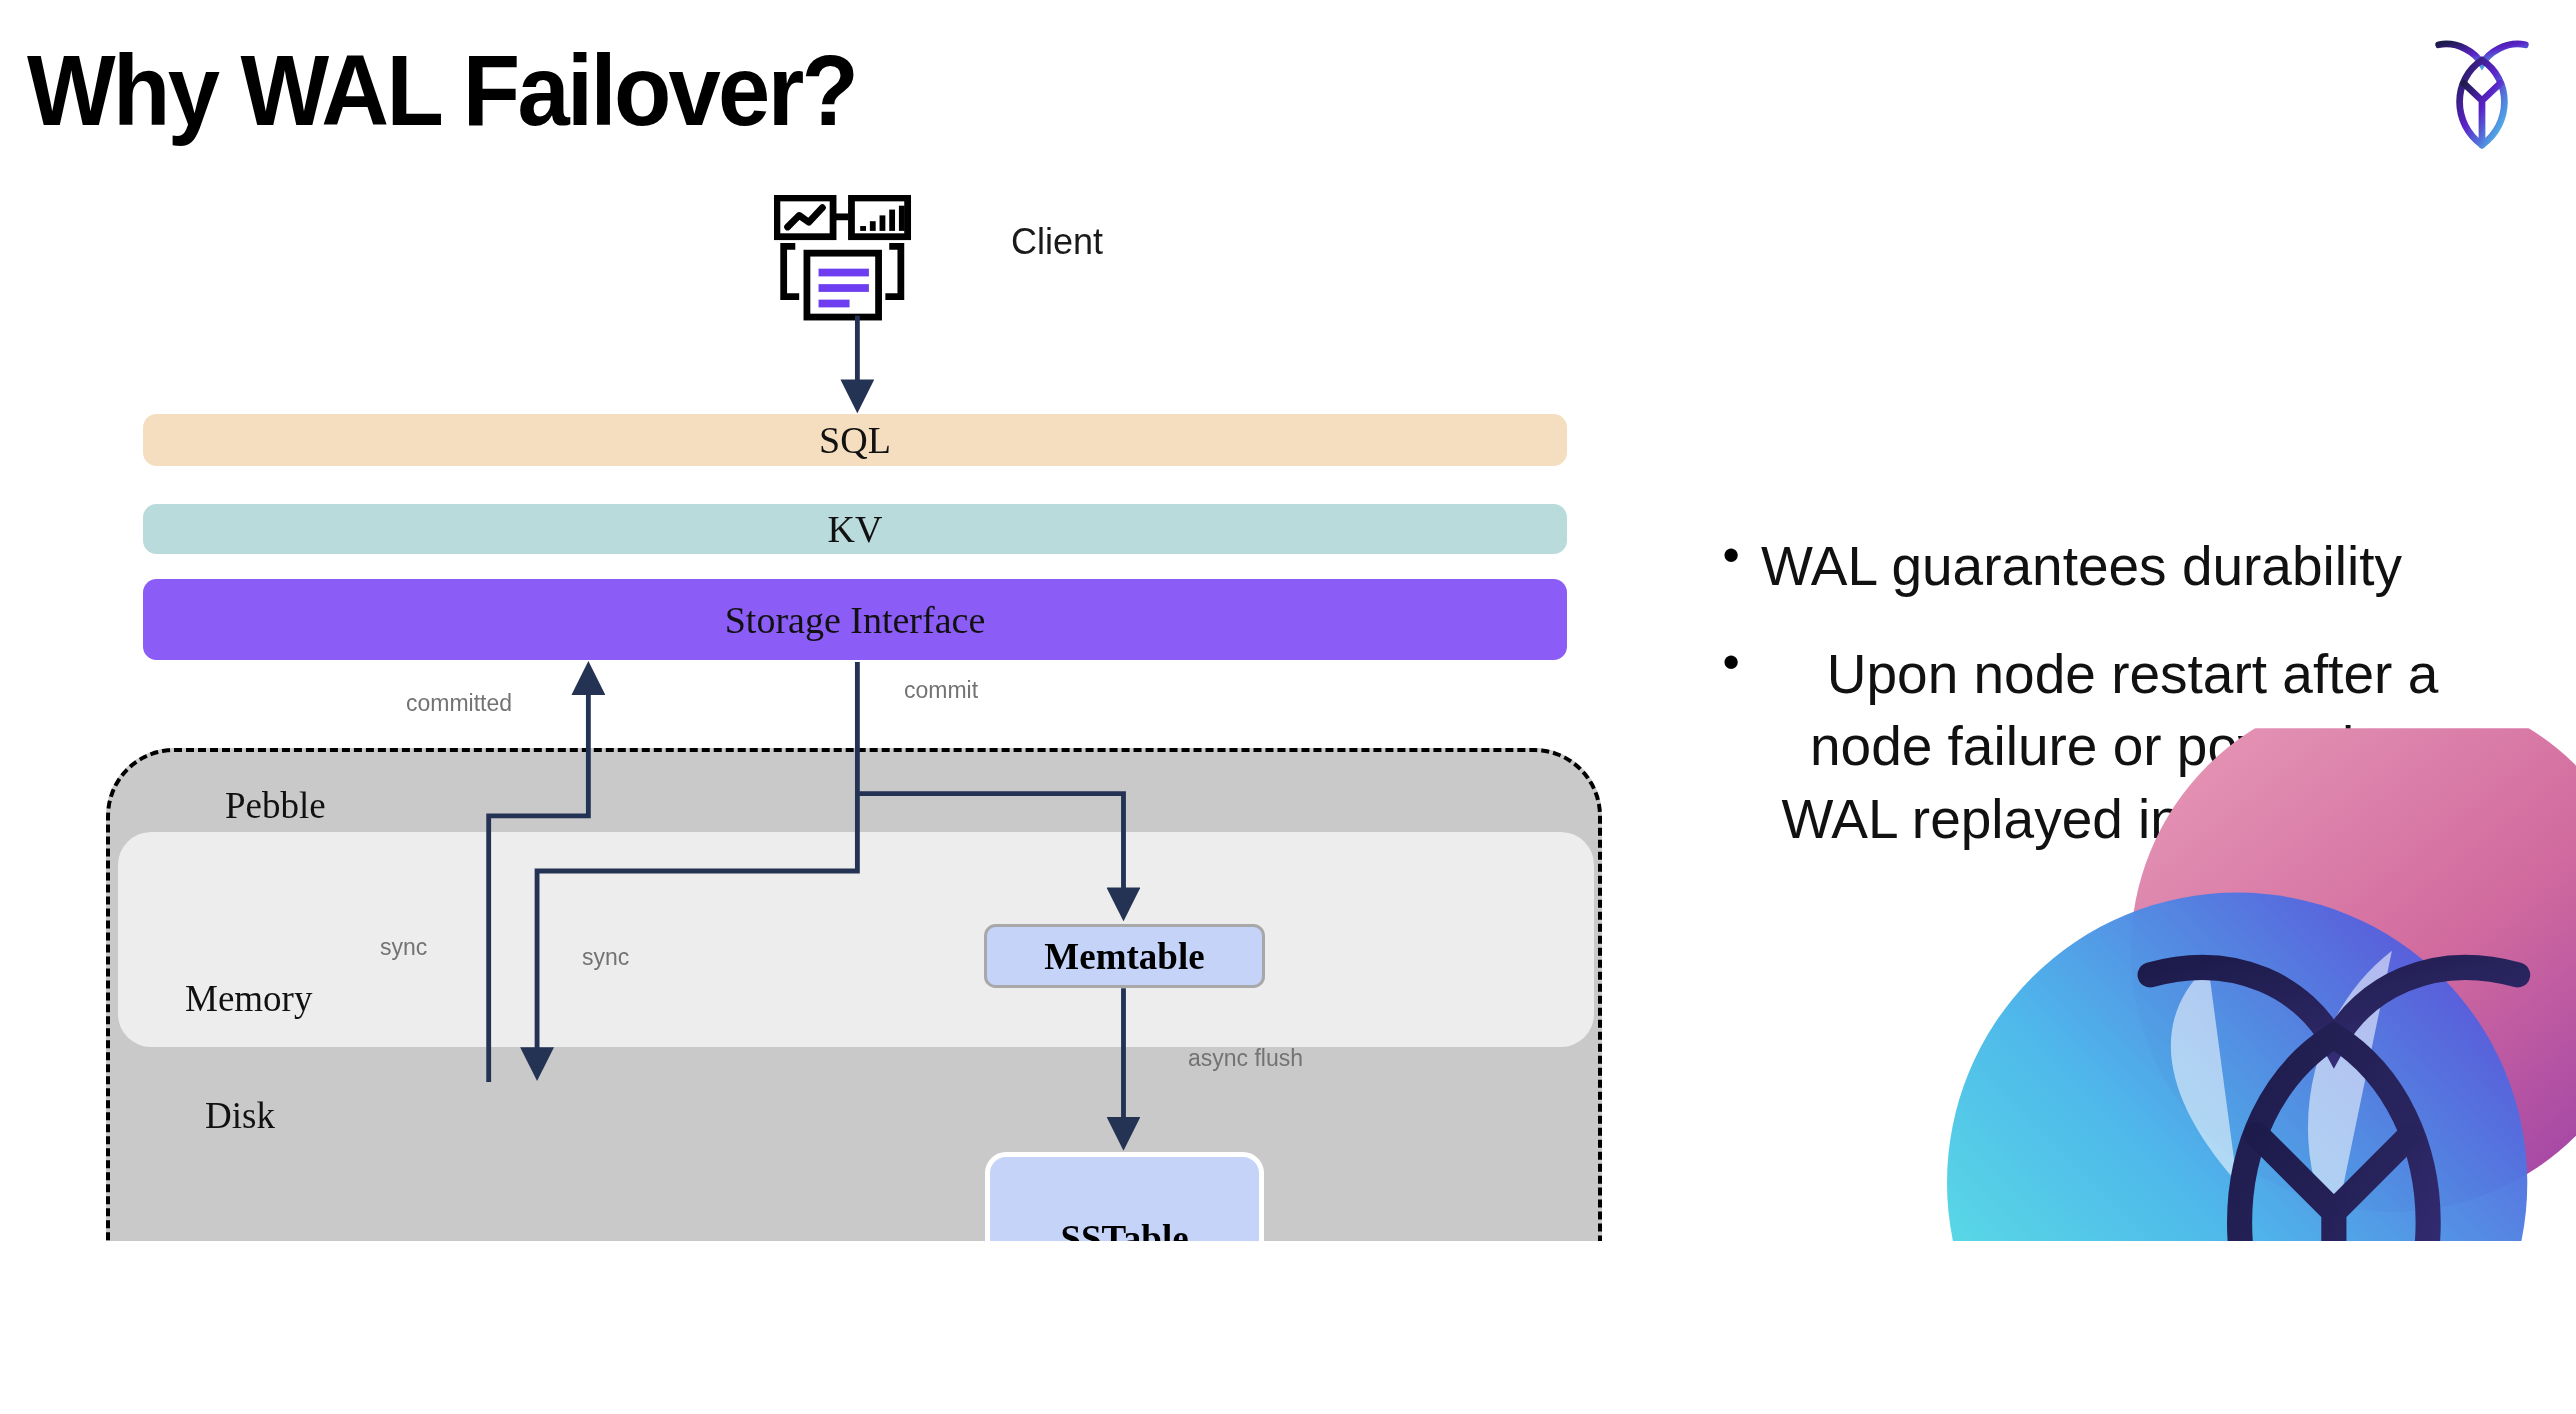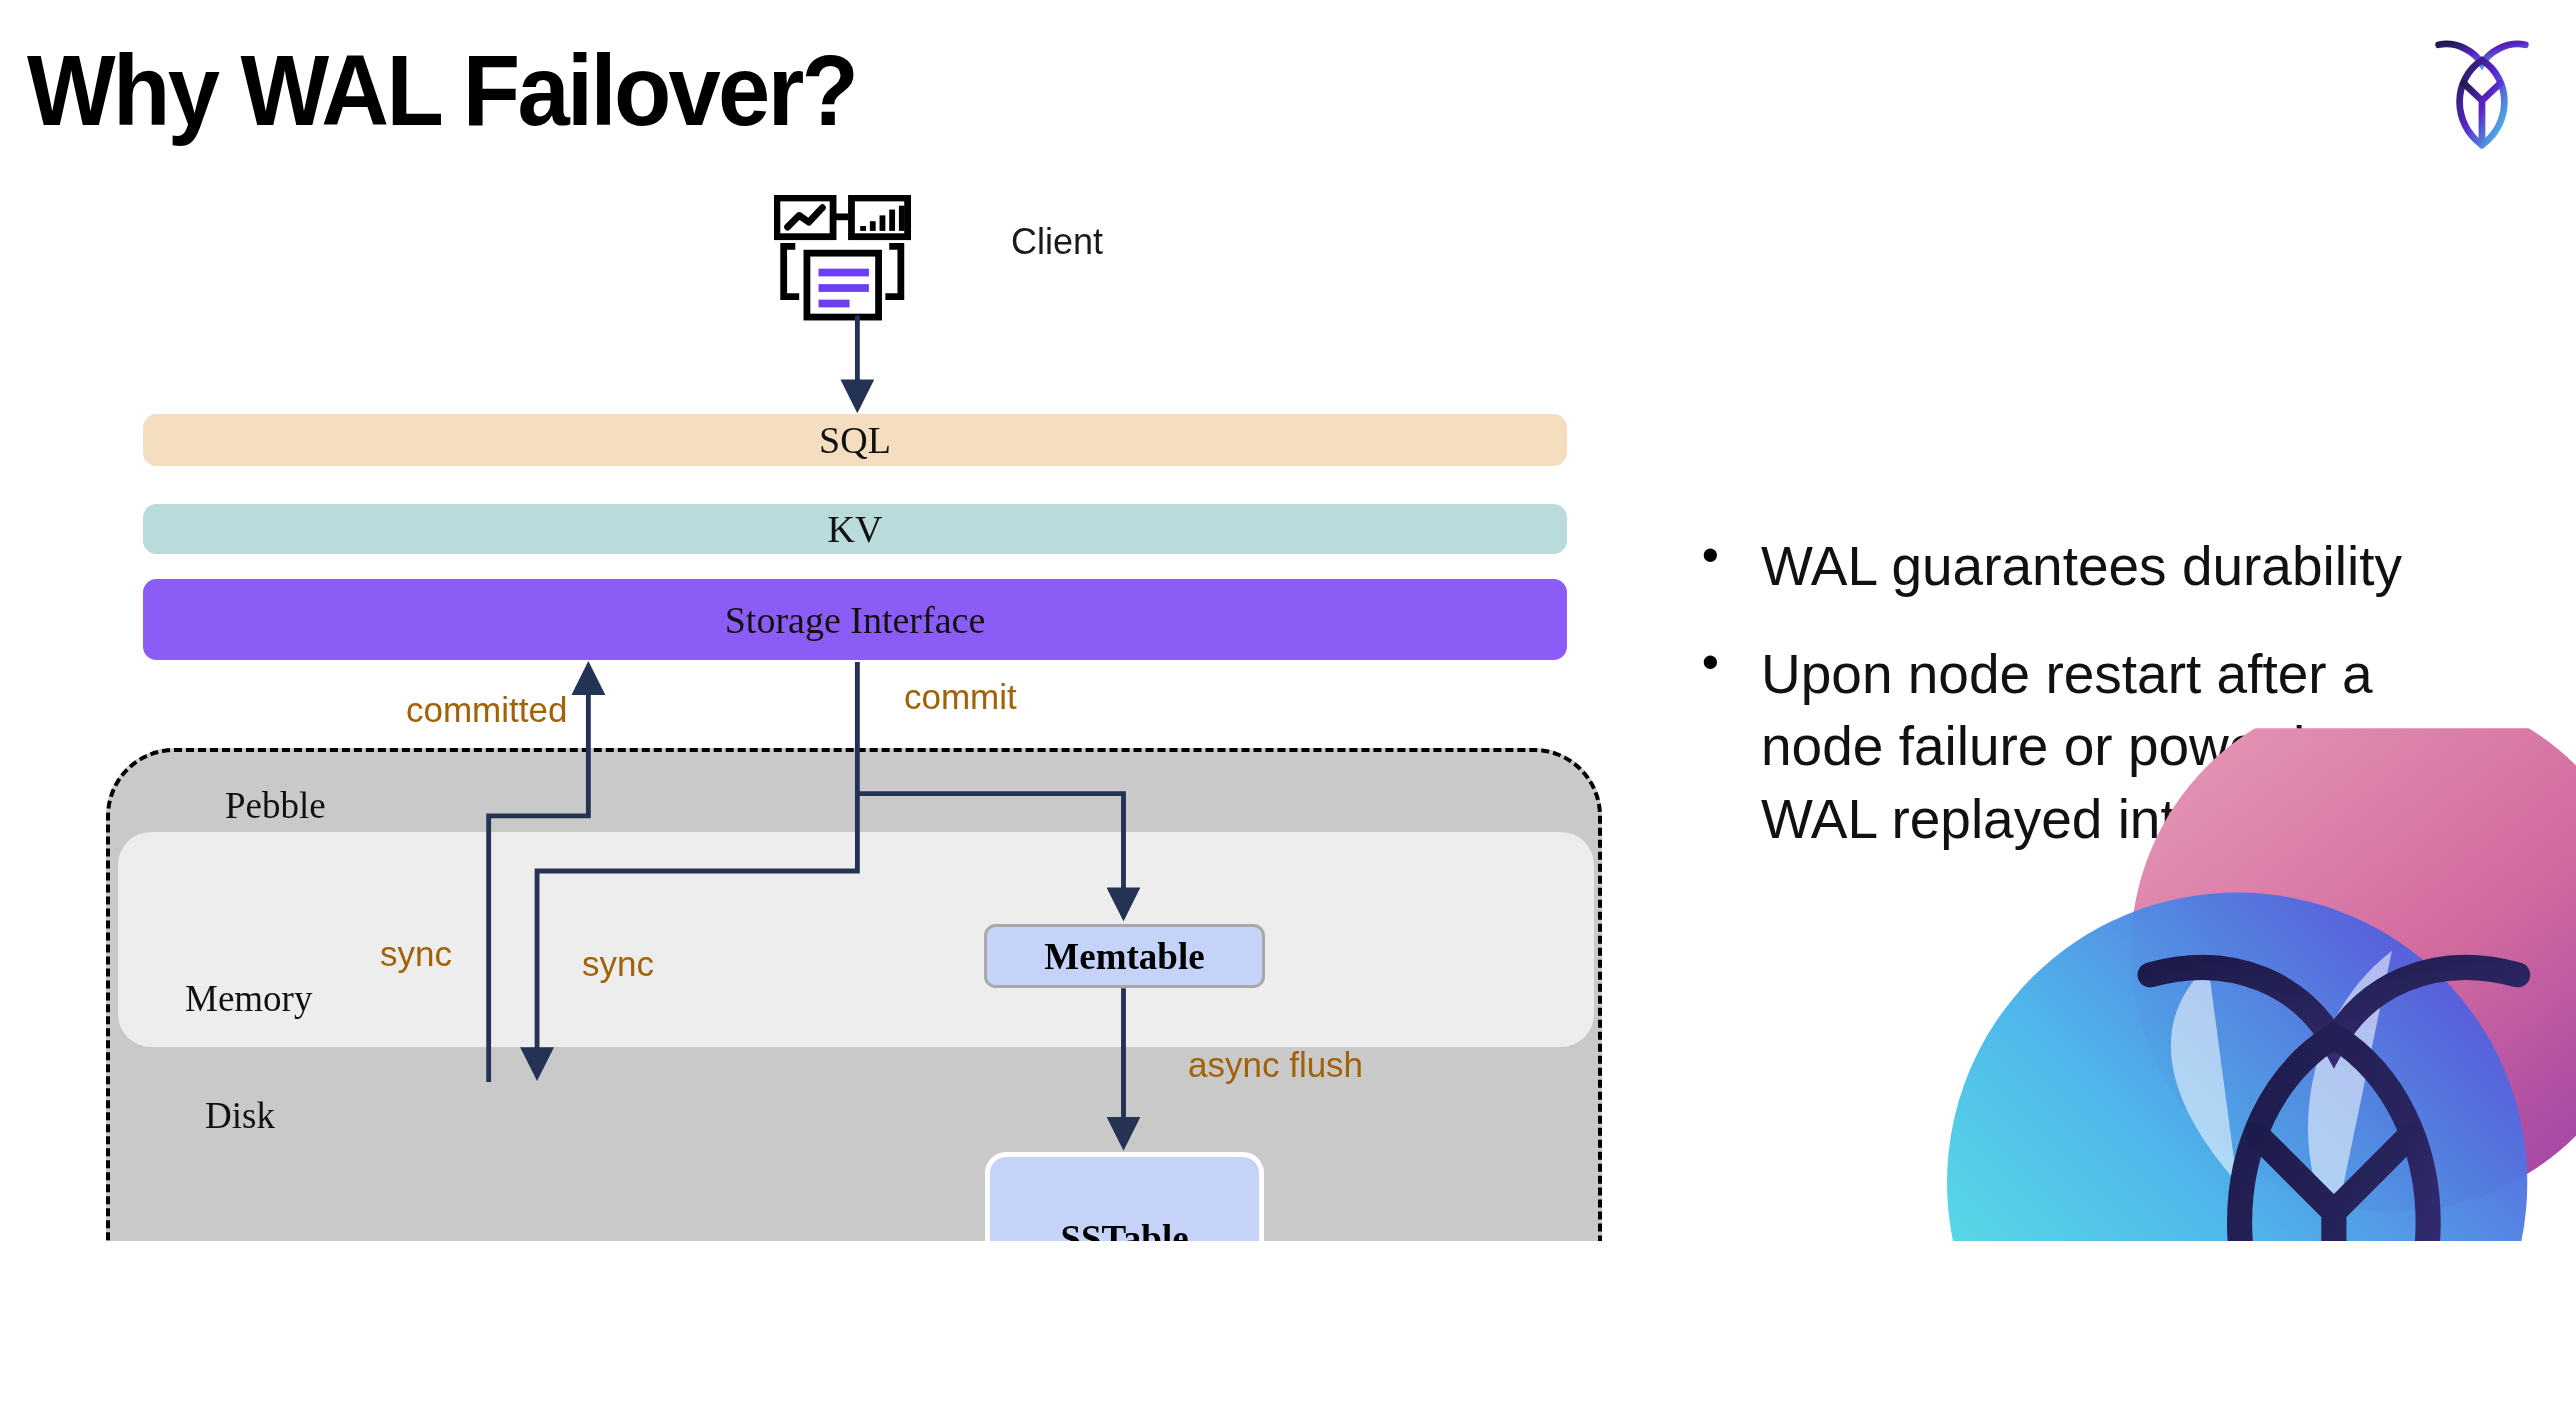--- a/index.html
+++ b/index.html
@@ -10,20 +10,21 @@
   }
   body {
     font-family: "Liberation Sans", sans-serif;
   }
   #slide {
     position: relative;
     width: 2576px;
     height: 1241px;
     background: #ffffff;
     overflow: hidden;
+    text-align: center;
   }
 
   
   #slide-title {
     position: absolute;
     left: 27px;
     top: 35px;
     font-family: "Liberation Sans", sans-serif;
     font-size: 101px;
     font-weight: 700;
@@ -162,22 +163,22 @@
     height: 172px;
     border-radius: 21px;
     border: 5.8px solid #ffffff;
     font-size: 37px;
   }
 
   
   .edge-label {
     position: absolute;
     font-family: "Liberation Sans", sans-serif;
-    font-size: 35px;
-    color: #a16207;
+    font-size: 23px;
+    color: #737373;
     white-space: nowrap;
   }
   #label-committed { left: 406px; top: 690px; }
   #label-commit    { left: 904px; top: 677px; }
   #label-sync-1    { left: 380px; top: 934px; }
   #label-sync-2    { left: 582px; top: 944px; }
   #label-asyncflush{ left: 1188px; top: 1045px; }
 
   
   #arrow-layer {

